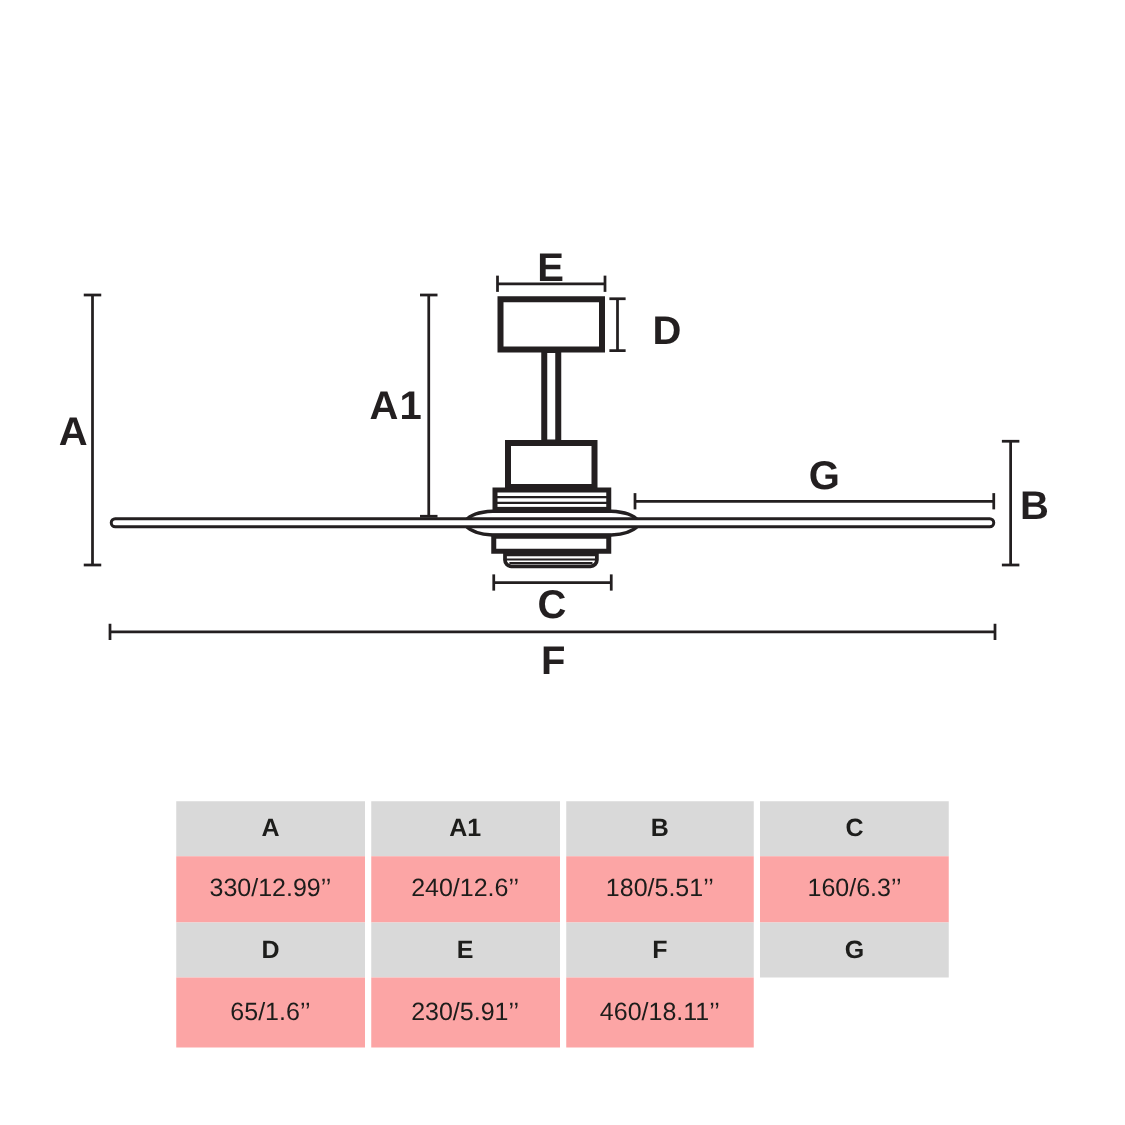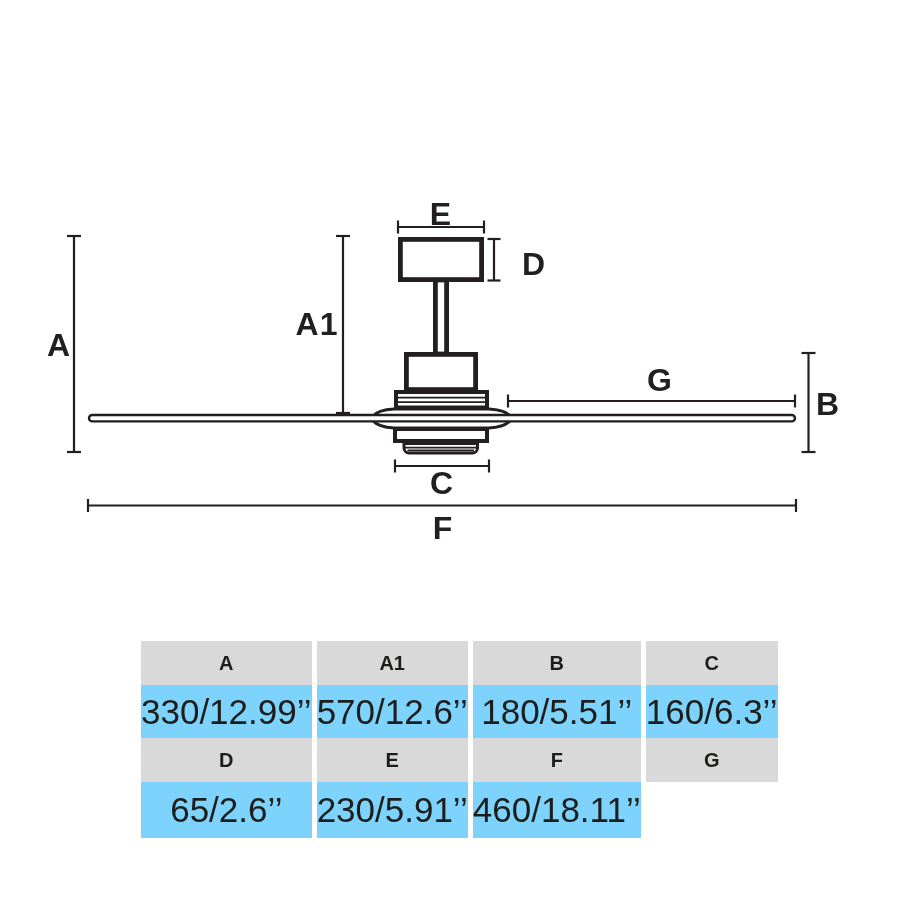--- a/index.html
+++ b/index.html
@@ -33,23 +33,23 @@
     grid-template-columns: repeat(4, 1fr);
     grid-template-rows: 44px 53px 44px 56px;
     column-gap: 5px;
   }
   .th {
     background: var(--th-bg, #d9d9d9);
     display: flex; align-items: center; justify-content: center;
     font-weight: bold; font-size: 20px; color: #1d1d1b;
   }
   .td {
-    background: #7dd3fc;
+    background: #fca5a5;
     display: flex; align-items: center; justify-content: center;
-    font-size: 35px; color: #1d1d1b;
+    font-size: 20px; color: #1d1d1b;
     white-space: nowrap;
   }
   svg * { vector-effect: none; }
 </style>
 </head>
 <body>
 
 <div class="stage">
 
   <svg class="diagram-svg" width="900" height="620" viewBox="0 0 900 620">
@@ -130,27 +130,27 @@
   <div class="dim-label" style="left:442px; top:483px;">C</div>
   <div class="dim-label" style="left:443px; top:528px;">F</div>
 
   <div class="spec-table">
     <div class="th">A</div>
     <div class="th">A1</div>
     <div class="th">B</div>
     <div class="th">C</div>
 
     <div class="td">330/12.99’’</div>
-    <div class="td">570/12.6’’</div>
+    <div class="td">240/12.6’’</div>
     <div class="td">180/5.51’’</div>
     <div class="td">160/6.3’’</div>
 
     <div class="th">D</div>
     <div class="th">E</div>
     <div class="th">F</div>
     <div class="th">G</div>
 
-    <div class="td">65/2.6’’</div>
+    <div class="td">65/1.6’’</div>
     <div class="td">230/5.91’’</div>
     <div class="td">460/18.11’’</div>
   </div>
 
 </div>
 
 </body></html>

